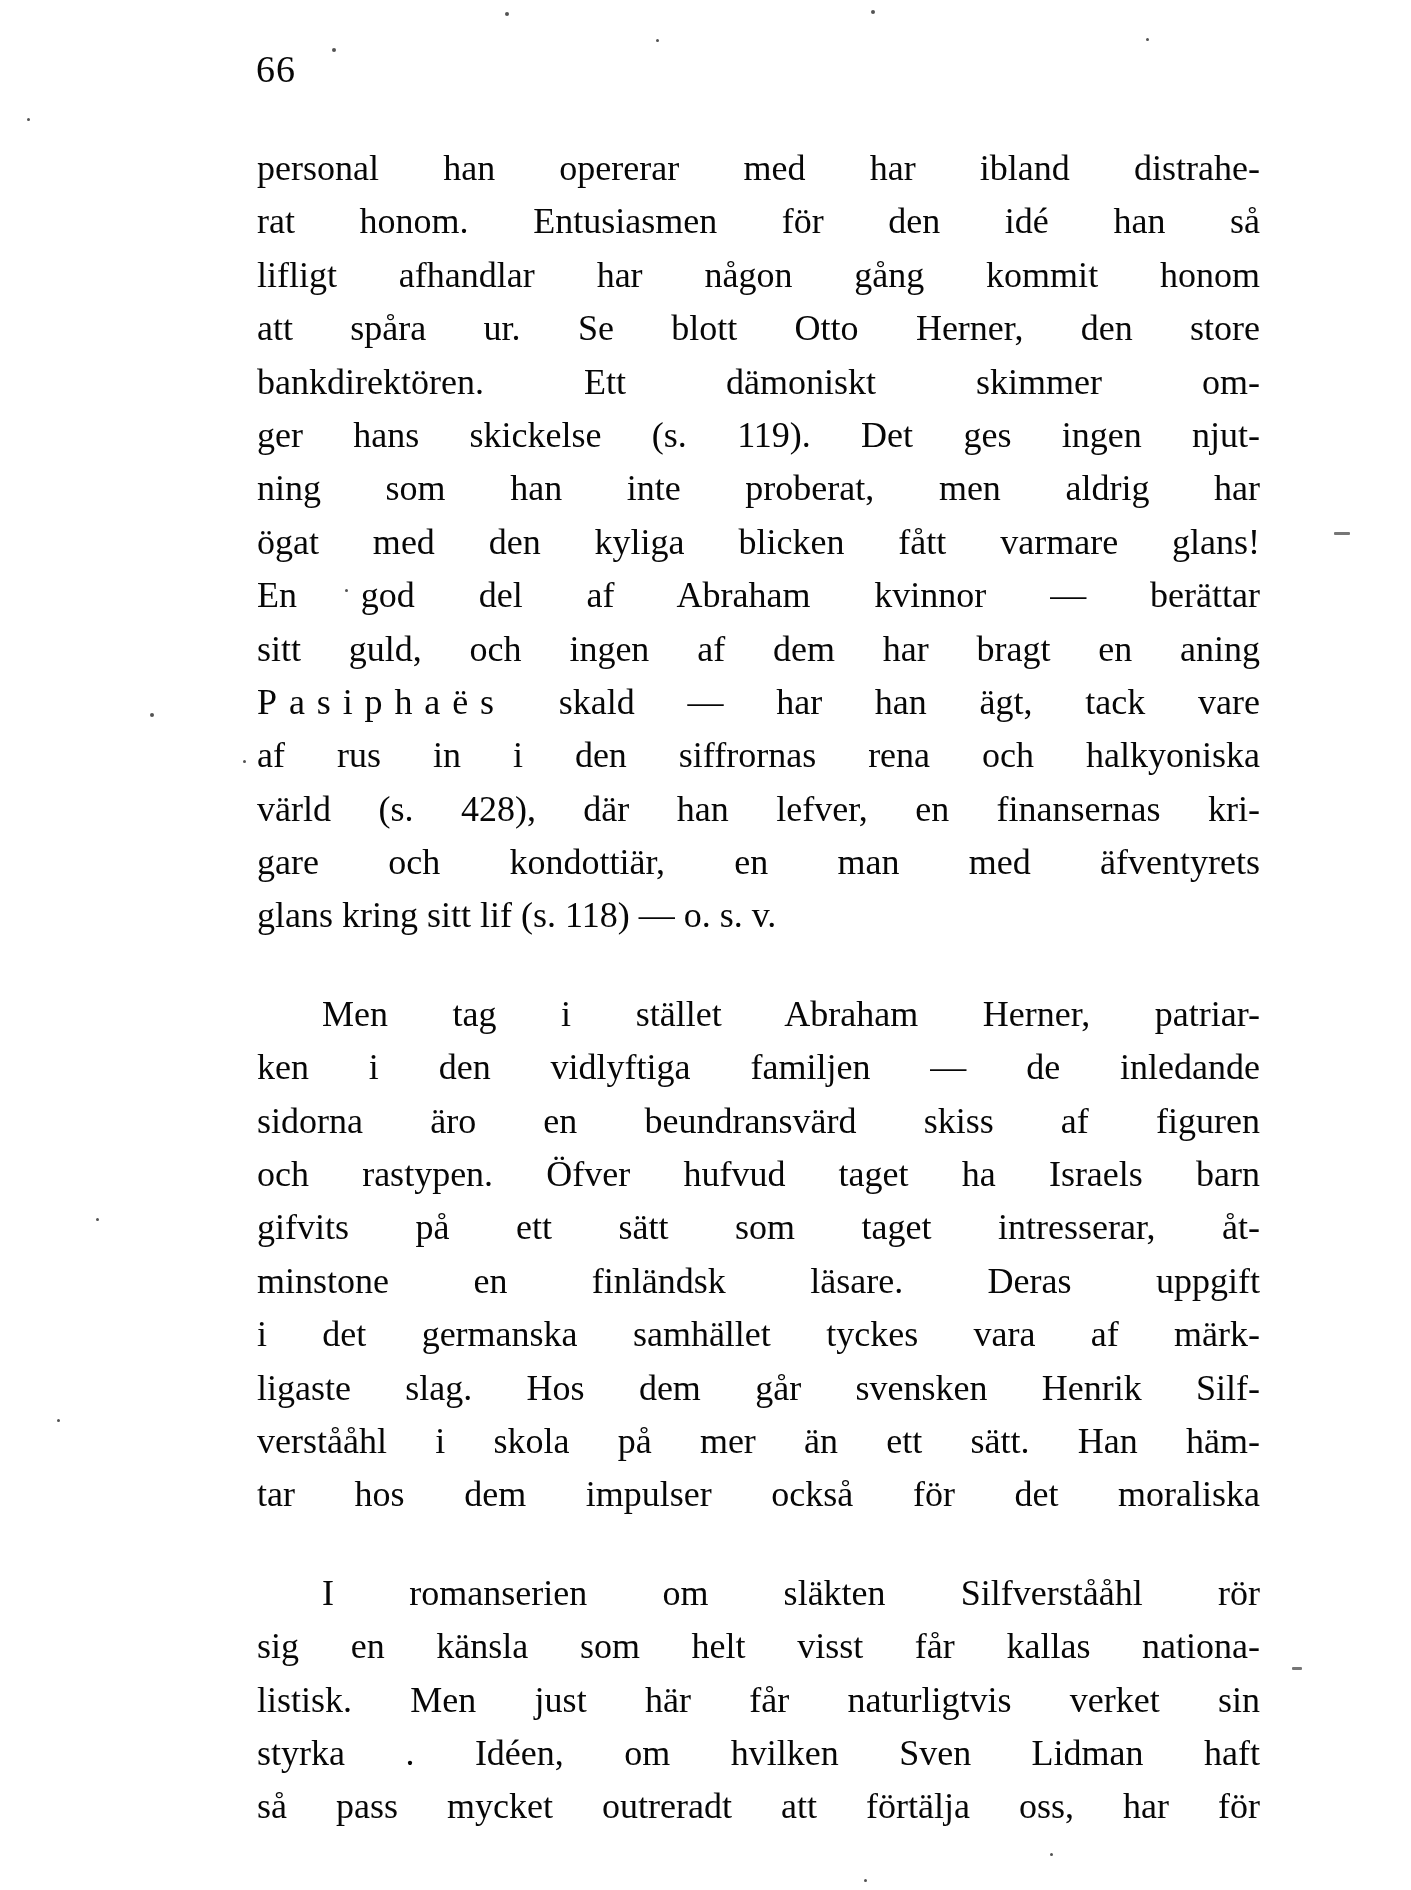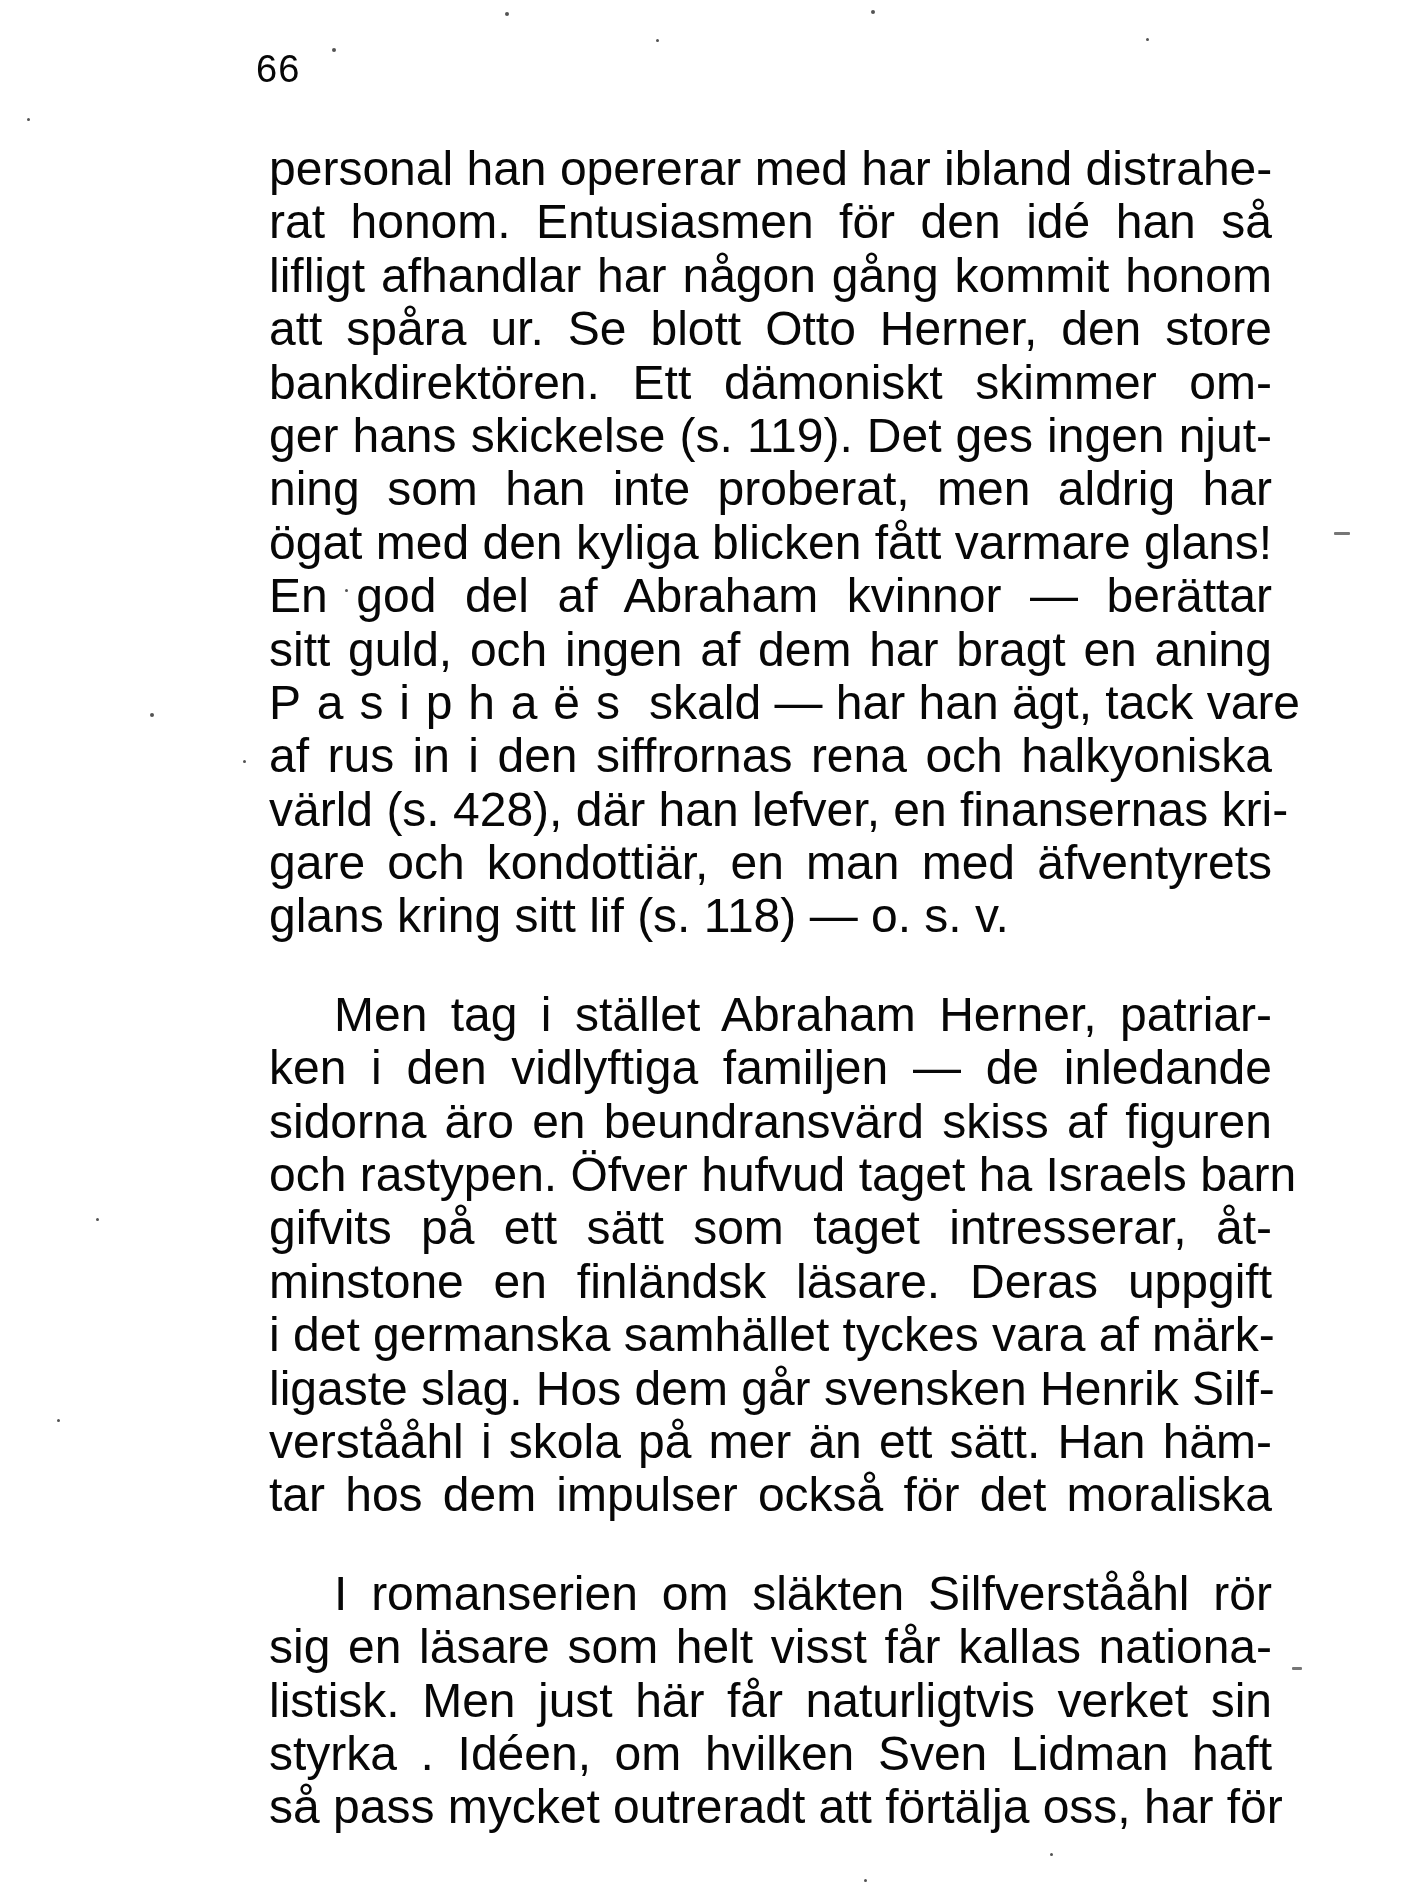--- a/index.html
+++ b/index.html
@@ -6,37 +6,37 @@
     margin: 0;
     padding: 0;
     background: #ffffff;
   }
   .page {
     position: relative;
     width: 1411px;
     height: 1890px;
     background: #ffffff;
     overflow: hidden;
-    font-family: Liberation Sans, sans-serif;
+    font-family: Liberation Serif, serif;
     color: #070707;
   }
   .page-number {
     position: absolute;
     left: 256px;
     top: 50px;
     font-size: 38px;
     line-height: 1;
     letter-spacing: 1px;
   }
   .text-block {
     position: absolute;
-    left: 269px;
+    left: 257px;
     top: 142px;
     width: 1003px;
-    font-size: 48px;
+    font-size: 36px;
   }
   .line {
     height: 53.4px;
     line-height: 53.4px;
     white-space: nowrap;
     text-align: justify;
     text-align-last: justify;
     text-justify: inter-word;
   }
   .line.no-justify {
@@ -86,21 +86,21 @@
       <div class="line"><span>ken i den vidlyftiga familjen — de inledande</span></div>
       <div class="line"><span>sidorna äro en beundransvärd skiss af figuren</span></div>
       <div class="line"><span>och rastypen. Öfver hufvud taget ha Israels barn</span></div>
       <div class="line"><span>gifvits på ett sätt som taget intresserar, åt-</span></div>
       <div class="line"><span>minstone en finländsk läsare. Deras uppgift</span></div>
       <div class="line"><span>i det germanska samhället tyckes vara af märk-</span></div>
       <div class="line"><span>ligaste slag. Hos dem går svensken Henrik Silf-</span></div>
       <div class="line"><span>verstååhl i skola på mer än ett sätt. Han häm-</span></div>
       <div class="line"><span>tar hos dem impulser också för det moraliska</span></div>
       <div class="line indent"><span>I romanserien om släkten Silfverstååhl rör</span></div>
-      <div class="line"><span>sig en läsare som helt visst får kallas nationa-</span></div>
+      <div class="line"><span>sig en känsla som helt visst får kallas nationa-</span></div>
       <div class="line"><span>listisk. Men just här får naturligtvis verket sin</span></div>
       <div class="line"><span>styrka . Idéen, om hvilken Sven Lidman haft</span></div>
       <div class="line"><span>så pass mycket outreradt att förtälja oss, har för</span></div>
     </div>
 
   <div id="artifacts">
       <div class="artifact" style="left: 505px; top: 12px; width: 4px; height: 4px;"></div>
       <div class="artifact" style="left: 871px; top: 10px; width: 4px; height: 4px;"></div>
       <div class="artifact" style="left: 1146px; top: 38px; width: 3px; height: 3px;"></div>
       <div class="artifact" style="left: 332px; top: 48px; width: 4px; height: 4px;"></div>

